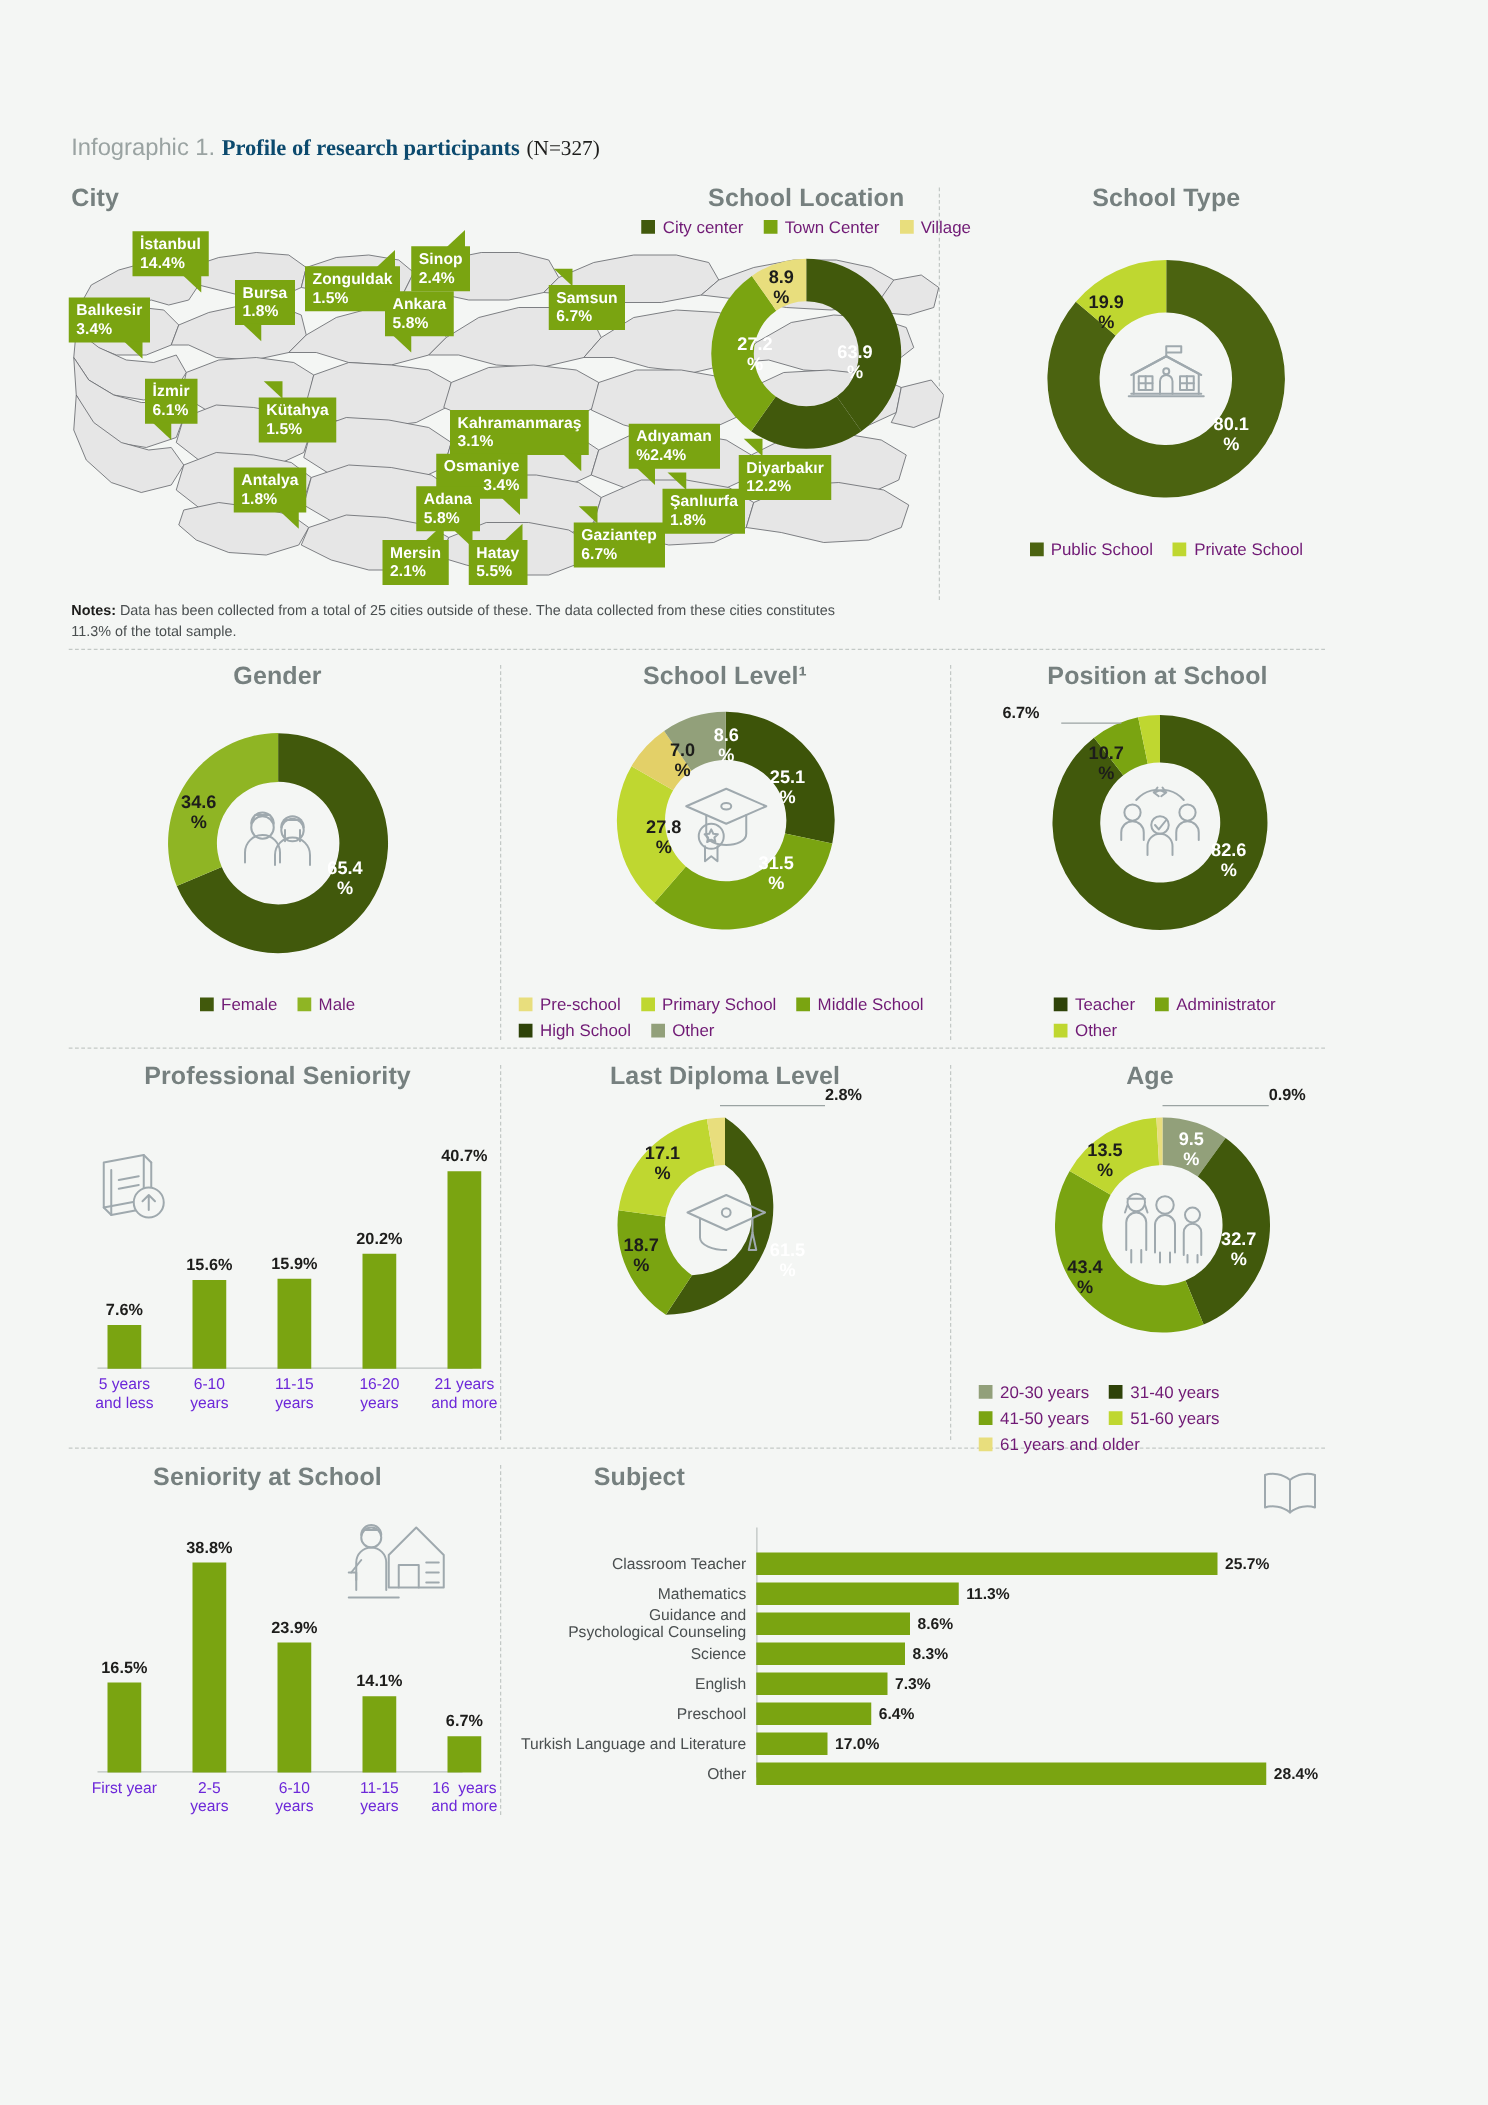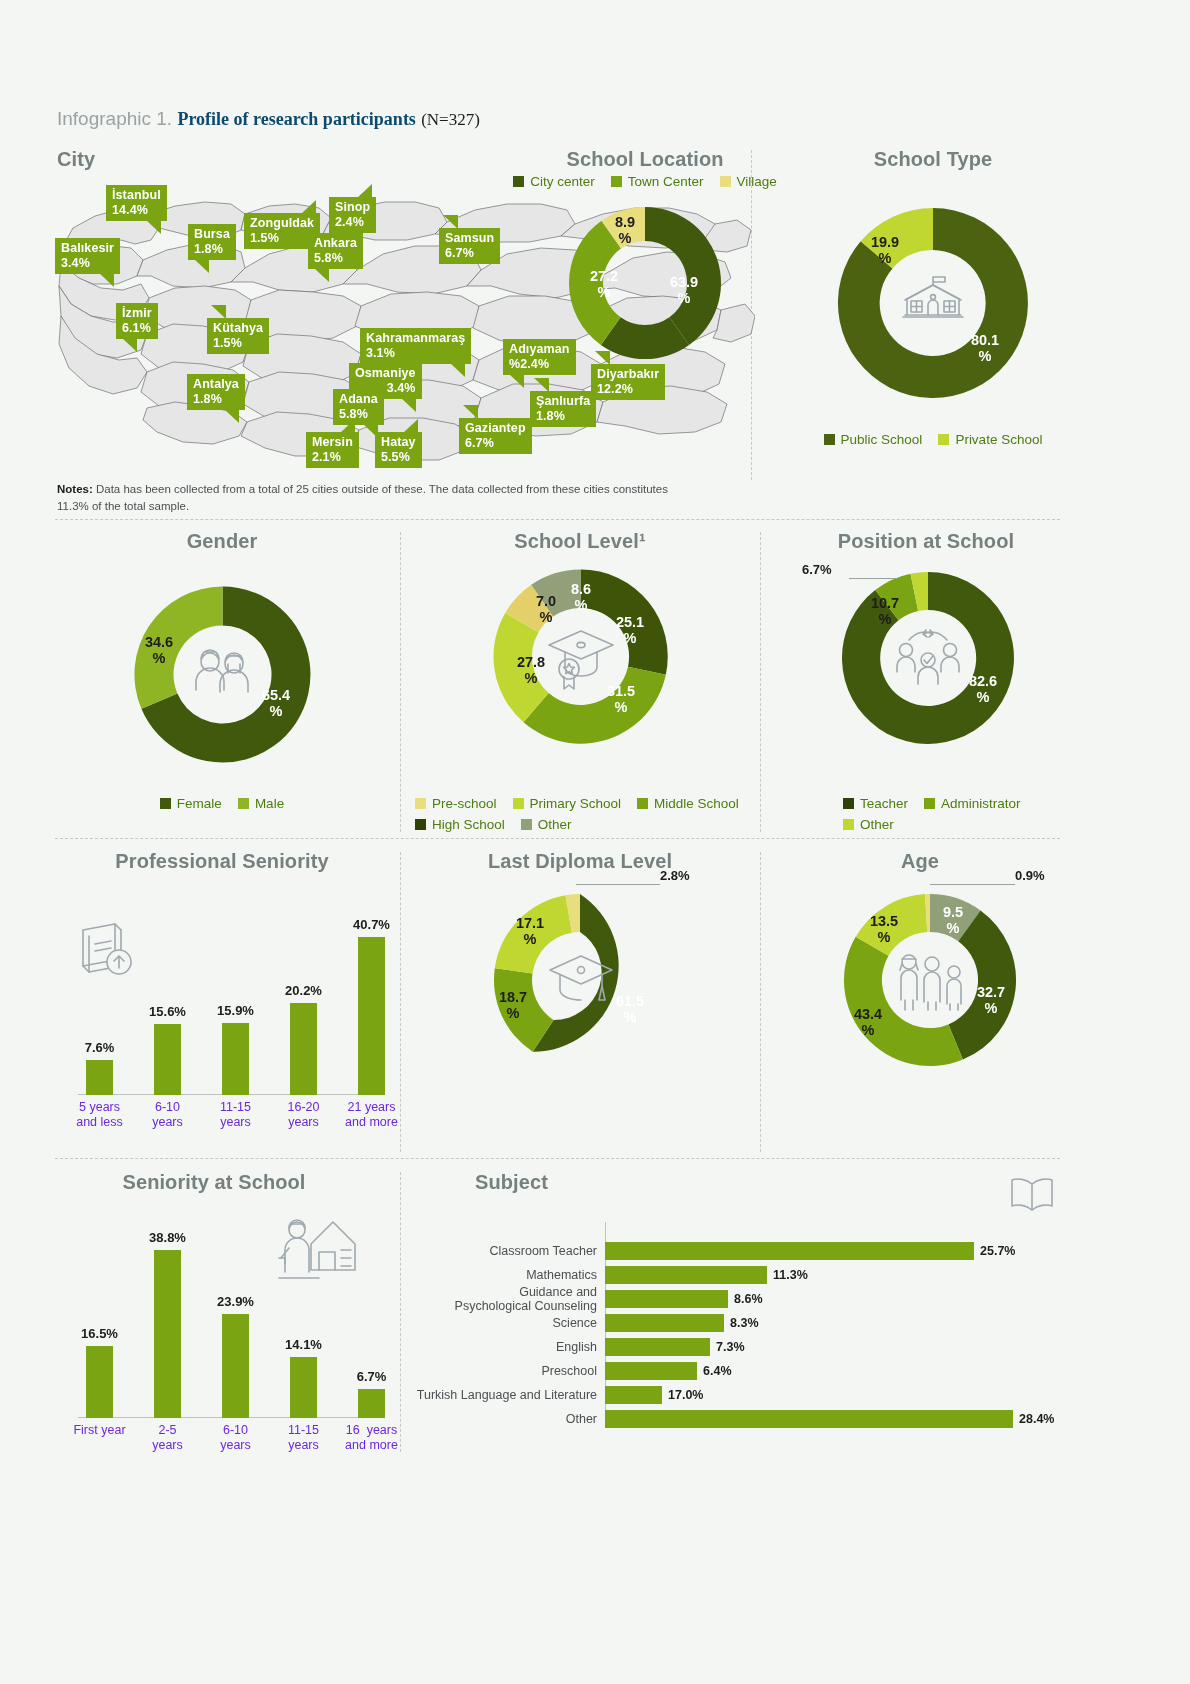--- a/index.html
+++ b/index.html
@@ -61,21 +61,21 @@
     position:absolute; font-size:14.5px; font-weight:bold; line-height:1.1;
     text-align:center; white-space:nowrap; transform:translate(-50%,-50%);
   }
   .dlbl.w { color:#ffffff; }
   .dlbl.d { color:#1d1d1b; }
   .dlbl span { display:block; }
   .callout { position:absolute; font-size:13px; font-weight:bold; color:#1d1d1b; white-space:nowrap; }
   .callout-line { position:absolute; border-top:1px solid #9aa3a2; height:0; }
 
   
-  .legend { position:absolute; display:flex; flex-wrap:wrap; gap:6px 16px; font-size:13.5px; color:#4d7c0f; }
+  .legend { position:absolute; display:flex; flex-wrap:wrap; gap:6px 16px; font-size:13.5px; color:#701a75; }
   .legend.ctr { transform:translateX(-50%); justify-content:center; }
   .lg { display:flex; align-items:center; gap:6px; white-space:nowrap; }
   .sw { width:11px; height:11px; display:inline-block; }
 
   
   .vbars { position:absolute; }
   .vbar-col { position:absolute; bottom:0; }
   .vbar { position:absolute; bottom:0; width:100%; background:#7aa411; }
   .vval { position:absolute; width:120px; left:50%; transform:translateX(-50%); text-align:center;
           font-size:13px; font-weight:bold; color:#1d1d1b; white-space:nowrap; }
@@ -615,20 +615,42 @@
         <circle cx="40" cy="18" r="7"></circle>
         <path d="M32,56 L32,34 A8,8 0 0,1 48,34 L48,56"></path>
         <path d="M36,56 L36,64 M44,56 L44,64"></path>
         <circle cx="62" cy="26" r="6"></circle>
         <path d="M55,58 L55,40 A7,7 0 0,1 69,40 L69,58"></path>
         <path d="M58,58 L58,64 M66,58 L66,64"></path>
       </g>
     </svg>
   </div>
 
+  <div class="legend" style="left:783px; top:1106px; width:290px;">
+    <span class="lg">
+        <i class="sw" style="background:#92a07a"></i>
+        <span>20-30 years</span>
+      </span>
+    <span class="lg">
+        <i class="sw" style="background:#2e4208"></i>
+        <span>31-40 years</span>
+      </span>
+    <span class="lg">
+        <i class="sw" style="background:#7aa411"></i>
+        <span>41-50 years</span>
+      </span>
+    <span class="lg">
+        <i class="sw" style="background:#bfd730"></i>
+        <span>51-60 years</span>
+      </span>
+    <span class="lg">
+        <i class="sw" style="background:#e8de7d"></i>
+        <span>61 years and older</span>
+      </span>
+  </div>
 
   <div class="vbars" style="left:78px; top:1238px; width:290px; height:180px;">
     <div class="axis" style="left:0; bottom:0; width:292px;"></div>
     <div class="vbar-col" style="left:8px; width:27px; height:180px;">
       <div class="vbar" style="height:72px;"></div>
       <div class="vval" style="bottom:77px;">16.5%</div>
       <div class="vcat" style="top:185px;">First year</div>
     </div>
     <div class="vbar-col" style="left:76px; width:27px; height:180px;">
       <div class="vbar" style="height:168px;"></div>

